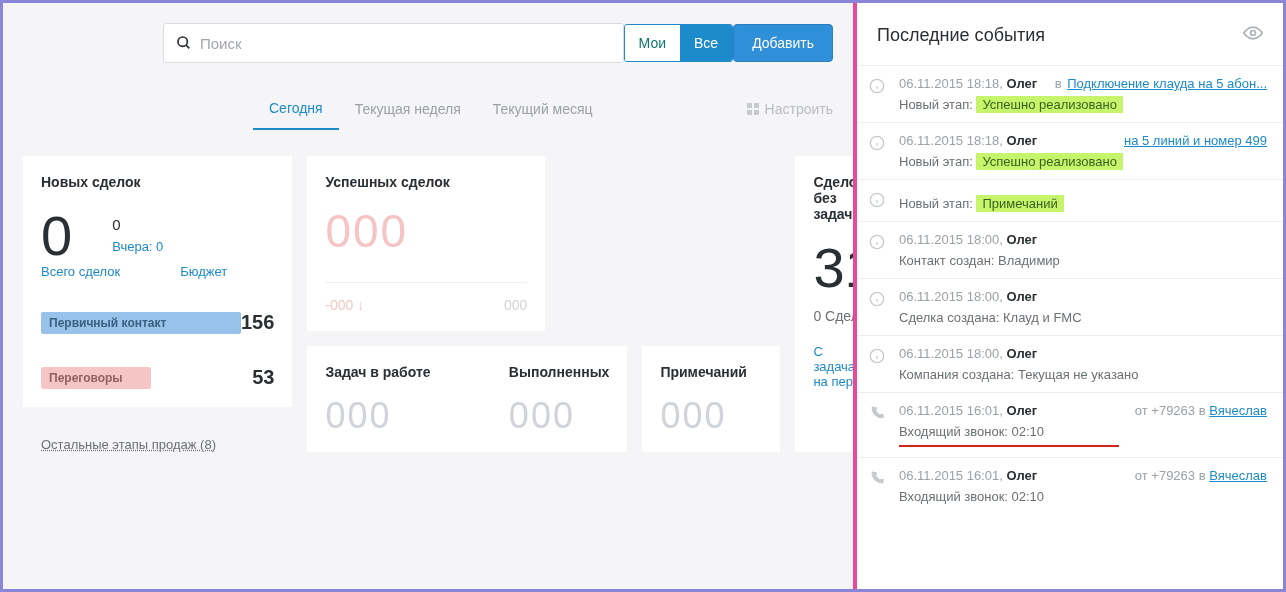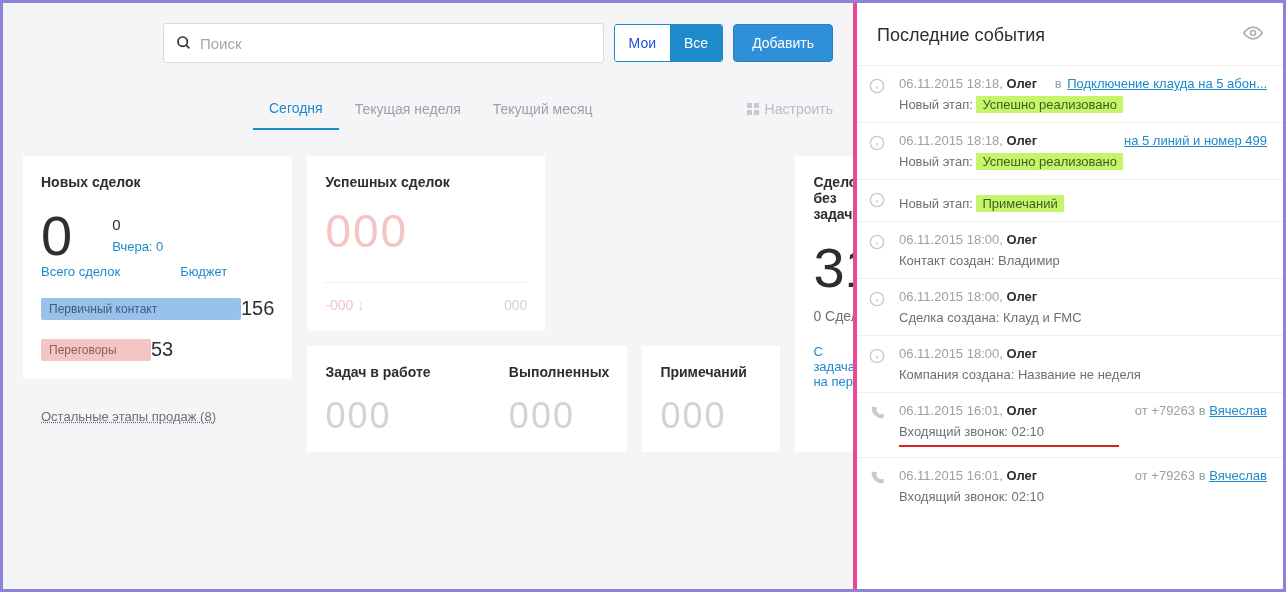--- a/index.html
+++ b/index.html
@@ -1,26 +1,26 @@
 <!DOCTYPE html>
 <html><head>
 <meta charset="utf-8">
 <style>
 * { margin: 0; padding: 0; box-sizing: border-box; font-family: -apple-system, BlinkMacSystemFont, "Segoe UI", Arial, sans-serif; }
 body { background: #f5f5f7; border: 3px solid #8a85d6; width: 1286px; height: 592px; overflow: hidden; display: flex; }
 .main { flex: 1; padding: 20px 10px 10px 10px; overflow: hidden; }
 .sidebar-right { width: 430px; background: #fff; border-left: 4px solid #ec4899; display: flex; flex-direction: column; }
 
-.search-row { display: flex; gap: 10px; align-items: center; padding: 0 10px 25px 150px; }
+.search-row { display: flex; align-items: center; padding: 0 10px 25px 150px; }
 .search-box { flex: 1; display: flex; align-items: center; background: #fff; border: 1px solid #d8dce0; border-radius: 3px; height: 40px; padding: 0 12px; }
 .search-box svg { flex-shrink: 0; }
 .search-box input { border: none; outline: none; flex: 1; font-size: 15px; color: #333; margin-left: 8px; background: transparent; }
 .search-box input::placeholder { color: #a2a7ac; }
 .segmented { display: flex; border: 1px solid #1d8acb; border-radius: 3px; overflow: hidden; position: relative; }
-.segmented button { border: none; padding: 10px 14px; font-size: 14px; cursor: pointer; background: #fff; color: #1d4ed8; }
+.segmented button { border: none; padding: 10px 14px; font-size: 14px; cursor: pointer; background: #fff; color: #0f766e; }
 .segmented button.active { background: #1d8acb; color: #fff; }
 .segmented .arrow { position: absolute; bottom: -6px; right: 18px; width: 0; height: 0; border-left: 6px solid transparent; border-right: 6px solid transparent; border-top: 6px solid #1d8acb; }
 .btn-primary { background: #2f8fd8; color: #fff; border: 1px solid #2a7fc0; border-radius: 4px; padding: 10px 18px; font-size: 14px; cursor: pointer; }
 
 .tabs-row { display: flex; align-items: center; padding: 0 10px 0 240px; border-bottom: 1px solid transparent; margin-bottom: 25px; position: relative; }
 .tabs-row .tab { padding: 12px 16px; color: #9aa1a7; font-size: 14px; cursor: pointer; }
 .tabs-row .tab.active { color: #1d8acb; border-bottom: 2px solid #1d8acb; }
 .tabs-row .settings { margin-left: auto; color: #b8bdc2; font-size: 14px; cursor: pointer; display: flex; align-items: center; gap: 6px; }
 
 .cards { display: flex; gap: 15px; padding: 0 10px; }
@@ -33,21 +33,21 @@
 .big-number { font-size: 56px; font-weight: 300; color: #2a2f33; line-height: 1; }
 .big-number-faded { font-size: 46px; font-weight: 300; color: #f5c5c5; line-height: 1; letter-spacing: 2px; }
 .big-number-gray { font-size: 36px; font-weight: 300; color: #d0d4d8; line-height: 1; letter-spacing: 2px; }
 
 .new-deals-row { display: flex; align-items: flex-start; gap: 40px; }
 .new-deals-side { padding-top: 8px; }
 .yesterday { color: #1d8acb; font-size: 13px; margin-top: 6px; }
 .links-row { display: flex; gap: 60px; }
 .link { color: #1d8acb; font-size: 13px; cursor: pointer; }
 
-.stage-row { display: flex; align-items: center; justify-content: flex-start; margin-top: 18px; }
+.stage-row { display: flex; align-items: center; justify-content: space-between; margin-top: 32px; font-weight: bold; }
 .stage-bar { height: 22px; display: flex; align-items: center; padding-left: 8px; font-size: 12px; color: #fff; border-radius: 2px; position: relative; }
 .stage-bar.blue { background: #99c2ea; width: 200px; color: #3a5f7f; }
 .stage-bar.pink { background: #f5c5c5; width: 110px; color: #906060; }
 .stage-count { font-size: 20px; color: #2a2f33; }
 
 .other-link { margin-top: 30px; color: #6a7075; font-size: 13px; text-decoration: underline dotted; cursor: pointer; padding: 0 18px; }
 
 .success-bottom { display: flex; justify-content: space-between; align-items: center; border-top: 1px solid #eee; padding-top: 14px; margin-top: 28px; }
 .delta { color: #f5c5c5; font-size: 14px; }
 .delta-num { color: #d0d4d8; font-size: 14px; }
@@ -250,21 +250,21 @@
       <div class="event">
     <div class="icon-slot"><svg width="16" height="16" viewBox="0 0 24 24" fill="none" stroke="#c6cace" stroke-width="2">
             <circle cx="12" cy="12" r="10"></circle>
             <line x1="12" y1="8" x2="12" y2="8"></line>
             <line x1="12" y1="12" x2="12" y2="16"></line>
           </svg></div>
     <div class="line1">
       <span><span class="ts">06.11.2015 18:00,</span> <span class="user">Олег</span></span>
 
     </div>
-    <div class="line2">Компания создана: Название не неделя</div>
+    <div class="line2">Компания создана: Текущая не указано</div>
 
   </div>
       <div class="event">
     <div class="icon-slot"><svg width="16" height="16" viewBox="0 0 24 24" fill="#c6cace">
             <path d="M6 2c-1 0-2 1-2 2 0 9 7 16 16 16 1 0 2-1 2-2v-3c0-1-1-2-2-2l-3 1c-1 0-1 0-2-1l-3-3c-1-1-1-1-1-2l1-3c0-1-1-2-2-2H6z"></path>
           </svg></div>
     <div class="line1">
       <span><span class="ts">06.11.2015 16:01,</span> <span class="user">Олег</span></span>
       <span><span style="color:#9aa1a7;">от +79263   в</span> <span class="right-link">Вячеслав</span></span>
     </div>

